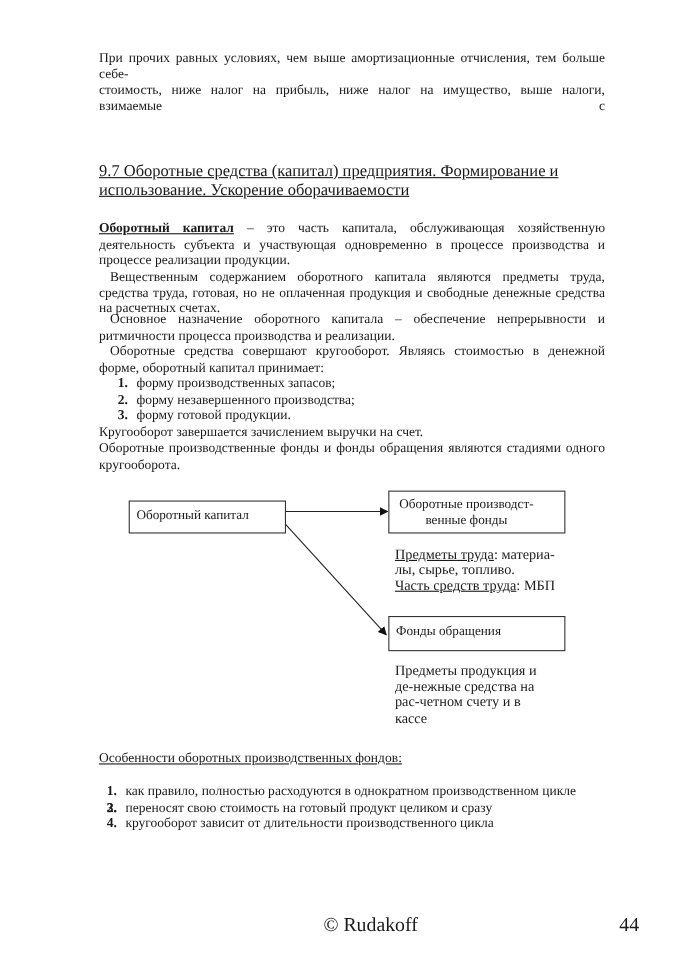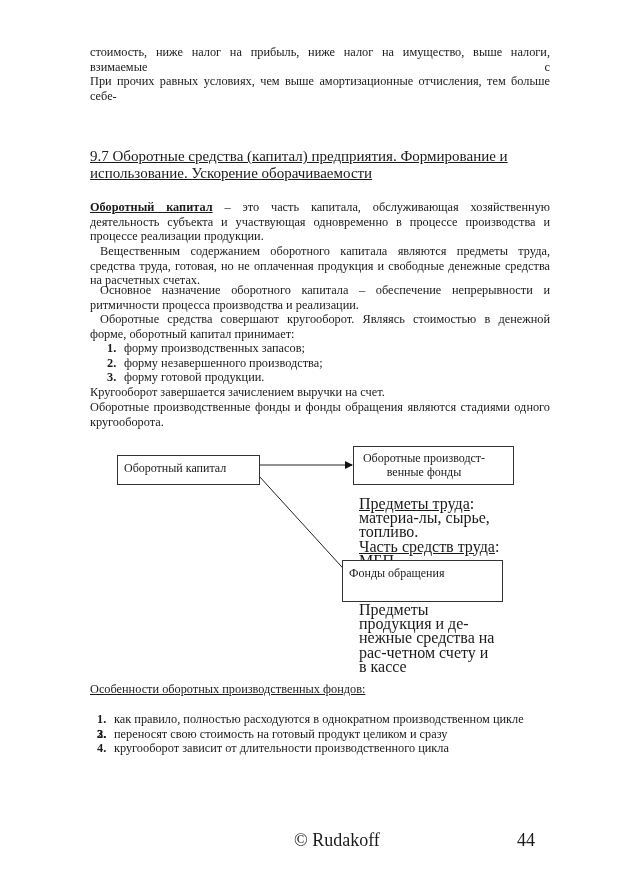--- a/index.html
+++ b/index.html
@@ -8,30 +8,30 @@
   .p { position: absolute; left: 90px; width: 460px; font-size: 12.3px; line-height: 14.6px; text-align: justify; }
   .jl { text-align-last: justify; }
   .ind { text-indent: 10px; }
   .heading { position: absolute; left: 90px; top: 148px; width: 460px; font-weight: normal; font-size: 15px; line-height: 17px; text-decoration: underline; }
   .b { font-weight: bold; }
   .u { text-decoration: underline; }
   ol.list { position: absolute; margin: 0; padding: 0; list-style: none; font-size: 12.3px; line-height: 14.6px; }
   ol.list li { position: relative; padding-left: 17px; }
   ol.list li .num { position: absolute; left: 0; font-weight: bold; }
   .box { position: absolute; border: 1px solid #333; background: #fff; font-size: 12px; line-height: 14px; box-sizing: border-box; padding: 5px 6px; }
-  .note { position: absolute; font-size: 16px; line-height: 14.2px; }
+  .note { position: absolute; font-size: 13px; line-height: 14.2px; }
   svg.arrows { position: absolute; left: 0; top: 0; }
   .footer { position: absolute; top: 830px; font-size: 18px; }
 </style>
 </head>
 <body>
 
 <div class="p" style="top:45px;">
+  <div class="jl">При прочих равных условиях, чем выше амортизационные отчисления, тем больше себе-</div>
   <div class="jl">стоимость, ниже налог на прибыль, ниже налог на имущество, выше налоги, взимаемые с</div>
-  <div class="jl">При прочих равных условиях, чем выше амортизационные отчисления, тем больше себе-</div>
 </div>
 
 <div class="heading">9.7 Оборотные средства (капитал) предприятия. Формирование и использование. Ускорение оборачиваемости</div>
 
 <div class="p" style="top:200px;">
   <span class="b u">Оборотный капитал</span><span> – это часть капитала, обслуживающая хозяйственную деятельность субъекта и участвующая одновременно в процессе производства и процессе реализации продукции.</span>
 </div>
 
 <div class="p ind" style="top:244px;">Вещественным содержанием оборотного капитала являются предметы труда, средства труда, готовая, но не оплаченная продукция и свободные денежные средства на расчетных счетах.</div>
 <div class="p ind" style="top:283px;">Основное назначение оборотного капитала – обеспечение непрерывности и ритмичности процесса производства и реализации.</div>
@@ -62,29 +62,29 @@
 
 <div class="box" style="left:353px; top:446px; width:161px; height:39px; padding:4px 6px;text-align:center;">
   <span style="display:block; width:128px;">Оборотные производст-венные фонды</span>
 </div>
 
 <div class="note" style="left:359px; top:497px; width:150px;">
   <span class="u">Предметы труда</span><span>: материа-лы, сырье, топливо.</span><br>
   <span class="u">Часть средств труда</span><span>: МБП</span>
 </div>
 
-<div class="box" style="left:342px; top:560px; width:161px; height:42px;">
+<div class="box" style="left:353px; top:560px; width:161px; height:32px;">
   <span>Фонды обращения</span>
 </div>
 
 <div class="note" style="left:359px; top:603px; width:140px;">Предметы продукция и де-нежные средства на рас-четном счету и в кассе</div>
 
 <div class="p u" style="top:682px;">Особенности оборотных производственных фондов:</div>
 
 <ol class="list" style="left:97px; top:712px;">
   <li><span class="num">1.</span><span>как правило, полностью расходуются в однократном производственном цикле</span></li>
   <li><span class="num">2.</span></li>
   <li><span class="num">3.</span><span>переносят свою стоимость на готовый продукт целиком и сразу</span></li>
   <li><span class="num">4.</span><span>кругооборот зависит от длительности производственного цикла</span></li>
 </ol>
 
 <div class="footer" style="left:294px;">© Rudakoff</div>
-<div class="footer" style="left:517px;">44</div>
+<div class="footer" style="left:563px;">44</div>
 
 </body></html>

